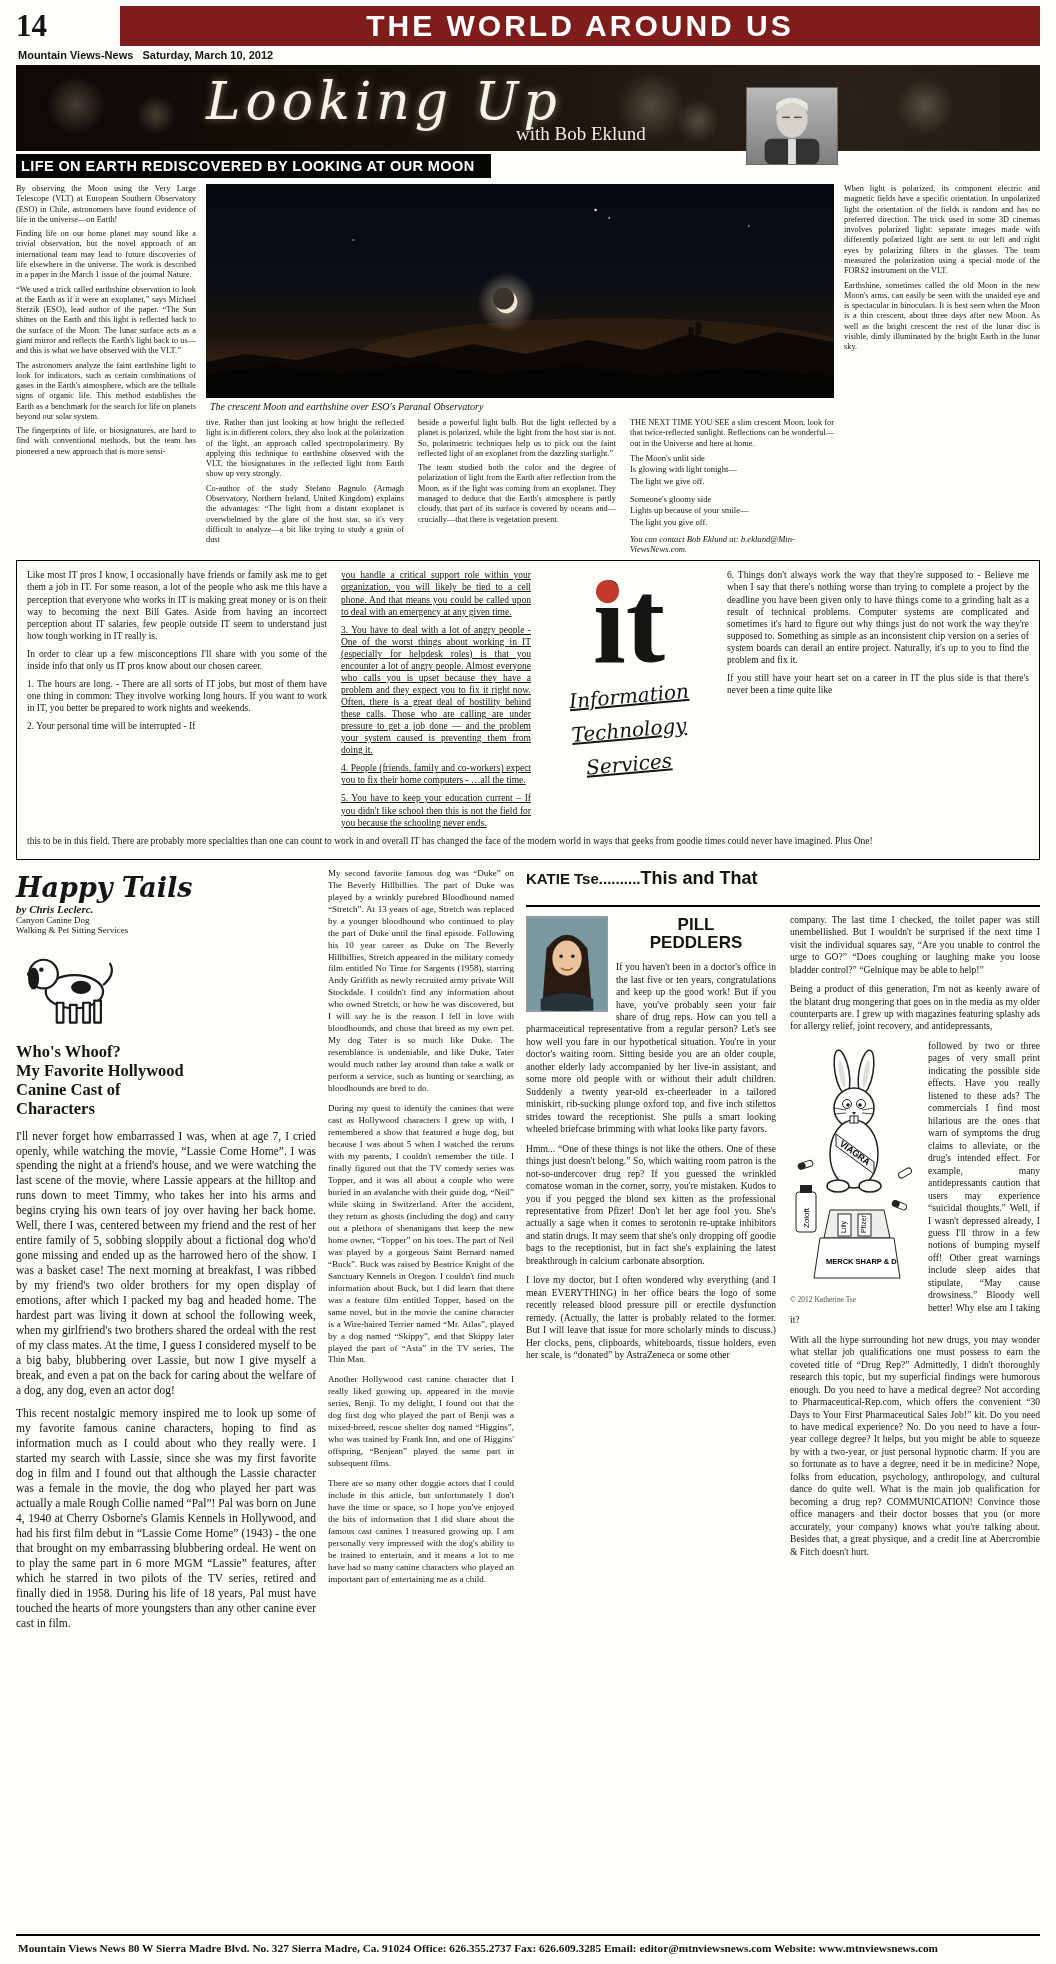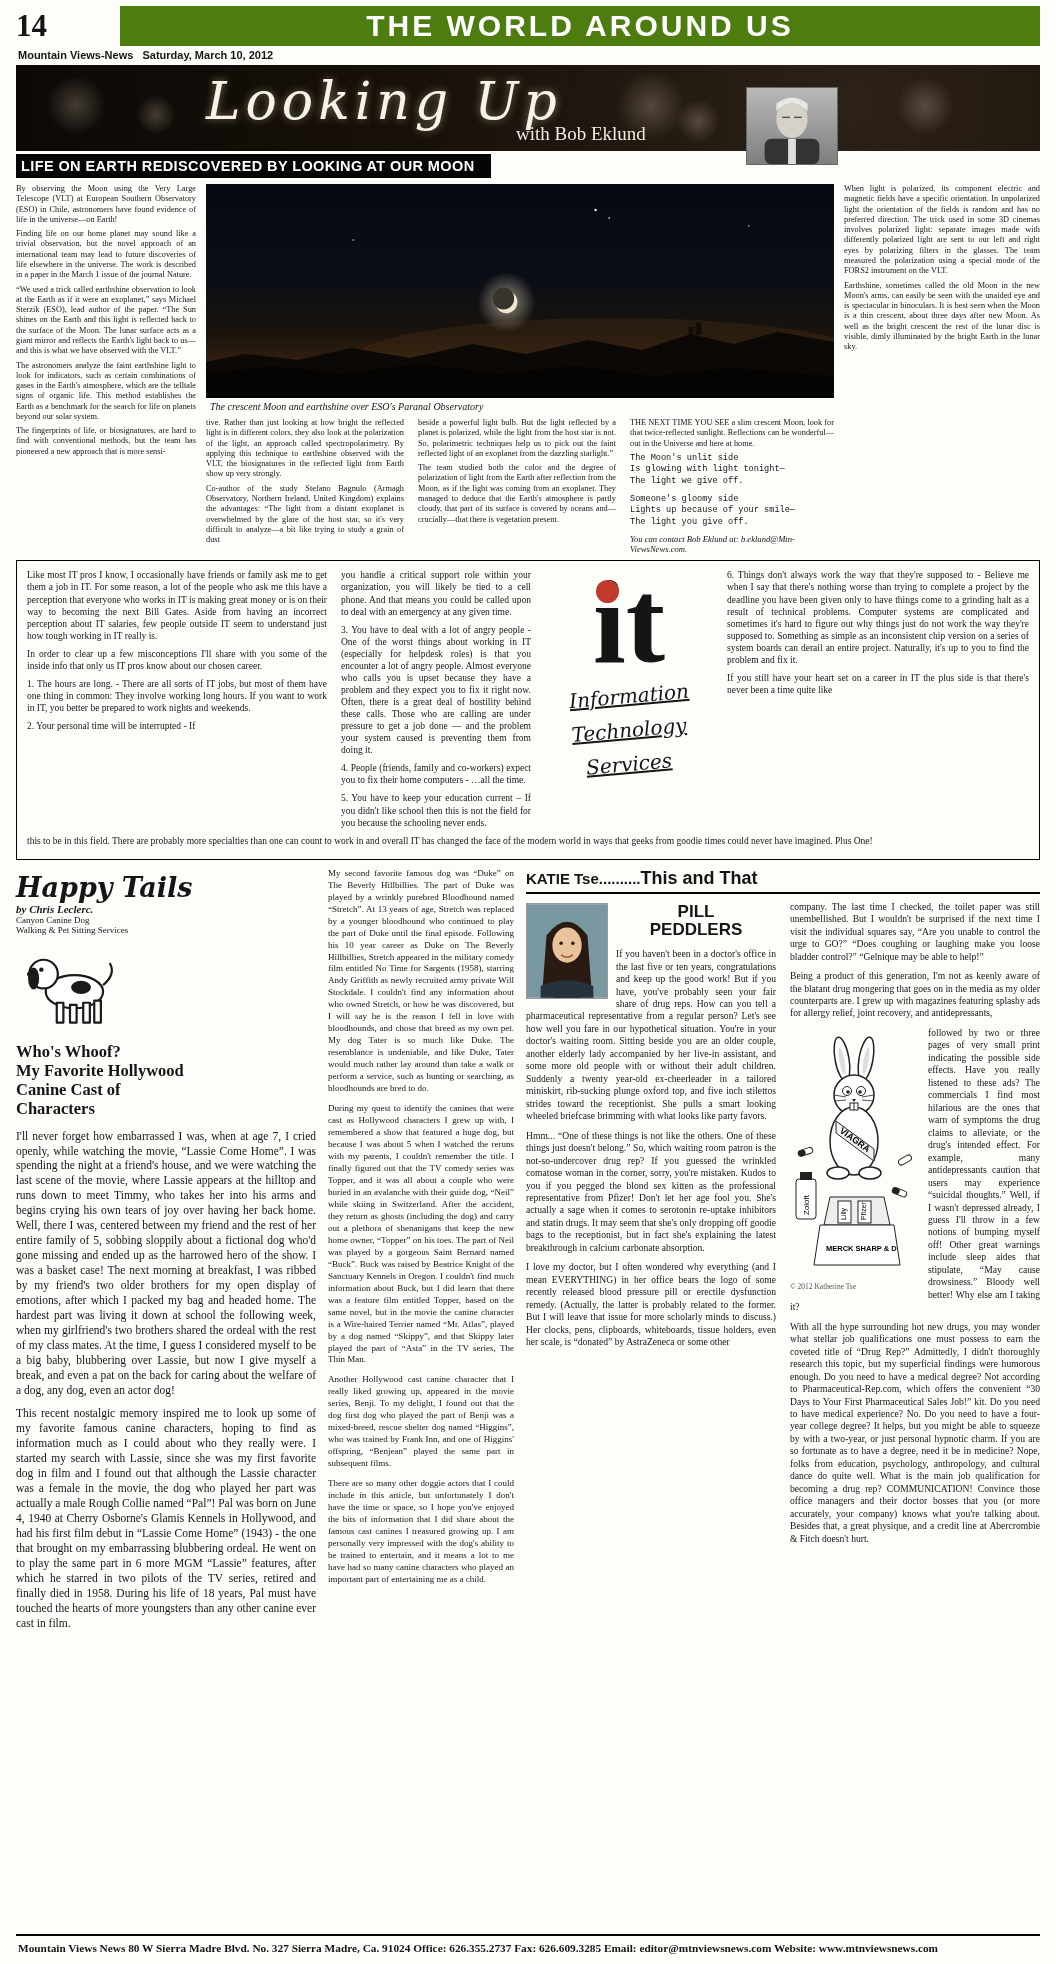--- a/index.html
+++ b/index.html
@@ -5,21 +5,21 @@
   *{box-sizing:border-box;}
   html,body{margin:0;padding:0;background:#e9e7e1;}
   .page{width:1056px;height:1964px;margin:0 auto;background:#fdfdfa;color:#151515;
         font-family:"Liberation Serif",serif;display:flex;flex-direction:column;
         overflow:hidden;padding:6px 16px 0;}
   p{margin:0 0 5px;}
 
   
   .masthead-row{display:flex;height:40px;gap:32px;}
   .pagenum{width:72px;font-size:31px;font-weight:bold;line-height:40px;}
-  .masthead-bar{flex:1;background:#4d7c0f;color:#fff;display:flex;align-items:center;justify-content:center;
+  .masthead-bar{flex:1;background:#7f1d1d;color:#fff;display:flex;align-items:center;justify-content:center;
     font-family:"Liberation Sans",sans-serif;font-weight:bold;font-size:30px;letter-spacing:3px;}
   .date-row{font-family:"Liberation Sans",sans-serif;font-weight:bold;font-size:11px;padding:3px 2px 2px;}
 
   
   .lu-banner{position:relative;height:86px;background:radial-gradient(circle at 82% 45%, #2b2118 0%, #171009 55%, #0d0906 100%);margin-top:2px;}
   .bokeh{position:absolute;border-radius:50%;background:radial-gradient(circle,rgba(255,240,210,.22),rgba(255,240,210,0) 70%);}
   .b1{left:30px;top:10px;width:60px;height:60px;}
   .b2{left:120px;top:30px;width:40px;height:40px;}
   .b3{left:600px;top:6px;width:70px;height:70px;}
   .b4{left:660px;top:34px;width:44px;height:44px;}
@@ -40,30 +40,30 @@
   .lu-col1{width:180px;}
   .lu-center{flex:1;min-width:0;}
   .lu-col4{width:196px;}
   .moon-photo{height:214px;background:#05060b;}
   .moon-photo svg{display:block;width:100%;height:100%;}
   .caption{font-style:italic;font-size:10px;margin:3px 0 6px 4px;}
   .lu-subcols{display:flex;gap:14px;}
   .lu-colB,.lu-colC{width:198px;}
   .lu-colD{flex:1;min-width:0;}
   .next-time{font-size:8.6px;line-height:1.3;text-align:justify;margin:0 0 6px;}
-  .poem{margin:0 0 6px;font-family:Liberation Mono, monospace;}
+  .poem{margin:0 0 6px;}
   .poem div{font-size:8.6px;line-height:1.35;}
   .contact{font-style:italic;font-size:8.6px;}
 
   
   .online-box{border:1px solid #000;margin-top:6px;padding:8px 10px 6px;}
   .online-box p{font-size:9.5px;line-height:1.27;text-align:justify;margin:0 0 6px;}
   .ol-cols{display:flex;gap:14px;}
   .ol-col1{width:300px;}
-  .ol-col2{width:190px;}
+  .ol-col2{width:190px;text-decoration:underline;}
   .ol-it{width:168px;text-align:center;}
   .ol-col3{flex:1;min-width:0;}
   .ol-title-row{display:flex;align-items:flex-start;gap:10px;}
   .ol-title{font-family:"Liberation Sans",sans-serif;font-weight:bold;font-size:34px;letter-spacing:6px;color:#fff;
     text-shadow:-1px -1px 0 #000,1px -1px 0 #000,-1px 1px 0 #000,1px 1px 0 #000,2px 2px 0 #000;}
   .ol-byline{font-size:12.5px;font-weight:bold;margin:2px 0 6px;}
   .ol-quote{font-family:"Liberation Sans",sans-serif;font-weight:bold;font-size:13px;margin:2px 0 10px;}
   .it-word{position:relative;display:inline-block;font-family:"Liberation Serif",serif;font-weight:bold;
     font-size:118px;line-height:.92;}
   .it-dot{position:absolute;left:3px;top:11px;width:23px;height:23px;border-radius:50%;background:#c0392b;}
@@ -76,21 +76,21 @@
   .ht-col{width:300px;}
   .mid-col{width:186px;}
   .katie-col{flex:1;min-width:0;}
   .ht-header{display:flex;align-items:flex-start;gap:6px;flex-direction:column;}
   .ht-title{font-family:"DejaVu Serif",serif;font-weight:bold;font-style:italic;font-size:27px;line-height:1;padding-top:6px;}
   .ht-byline{font-size:11px;font-weight:bold;font-style:italic;margin-top:2px;}
   .ht-byline2{font-size:9px;}
   .ht-headline{font-weight:bold;font-size:16.5px;line-height:1.15;margin:12px 0 10px;}
   .ht-col p{font-size:11.5px;line-height:1.3;text-align:justify;margin:0 0 9px;}
   .mid-col p{font-size:9px;line-height:1.33;text-align:justify;margin:0 0 8px;}
-  .katie-header{border-bottom:2px solid #000;padding-bottom:3px;margin-bottom:7px;font-family:"Liberation Sans",sans-serif;}
+  .katie-header{border-bottom:2px solid #000;padding-bottom:16px;margin-bottom:7px;font-family:"Liberation Sans",sans-serif;}
   .katie-name{font-weight:bold;font-size:15px;}
   .katie-dots{font-weight:bold;font-size:15px;}
   .katie-title{font-weight:bold;font-size:18px;}
   .katie-cols{display:flex;gap:14px;}
   .k-col{flex:1;min-width:0;}
   .k-col p{font-size:9.6px;line-height:1.3;text-align:justify;margin:0 0 7px;}
   .katie-photo{float:left;width:82px;height:96px;margin:2px 8px 4px 0;border:1px solid #999;}
   .katie-photo svg{display:block;width:100%;height:100%;}
   .pill-headline{text-align:center;font-family:"Liberation Sans",sans-serif;font-weight:bold;font-size:17px;line-height:1.1;margin:2px 0 8px;}
   .cartoon-float{float:left;width:130px;margin:2px 8px 2px 0;}

